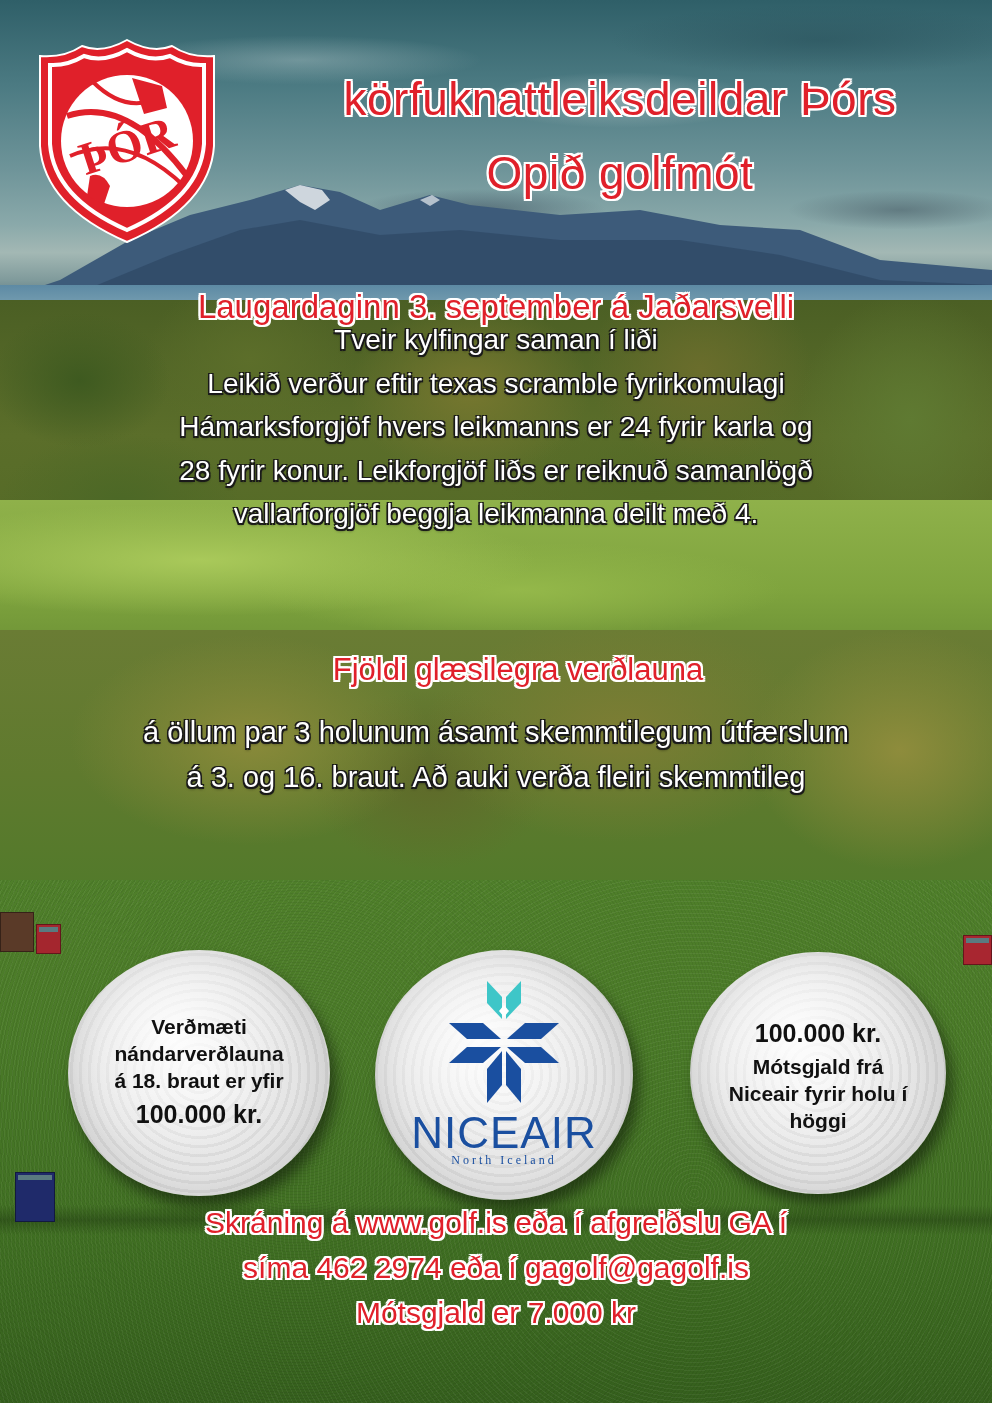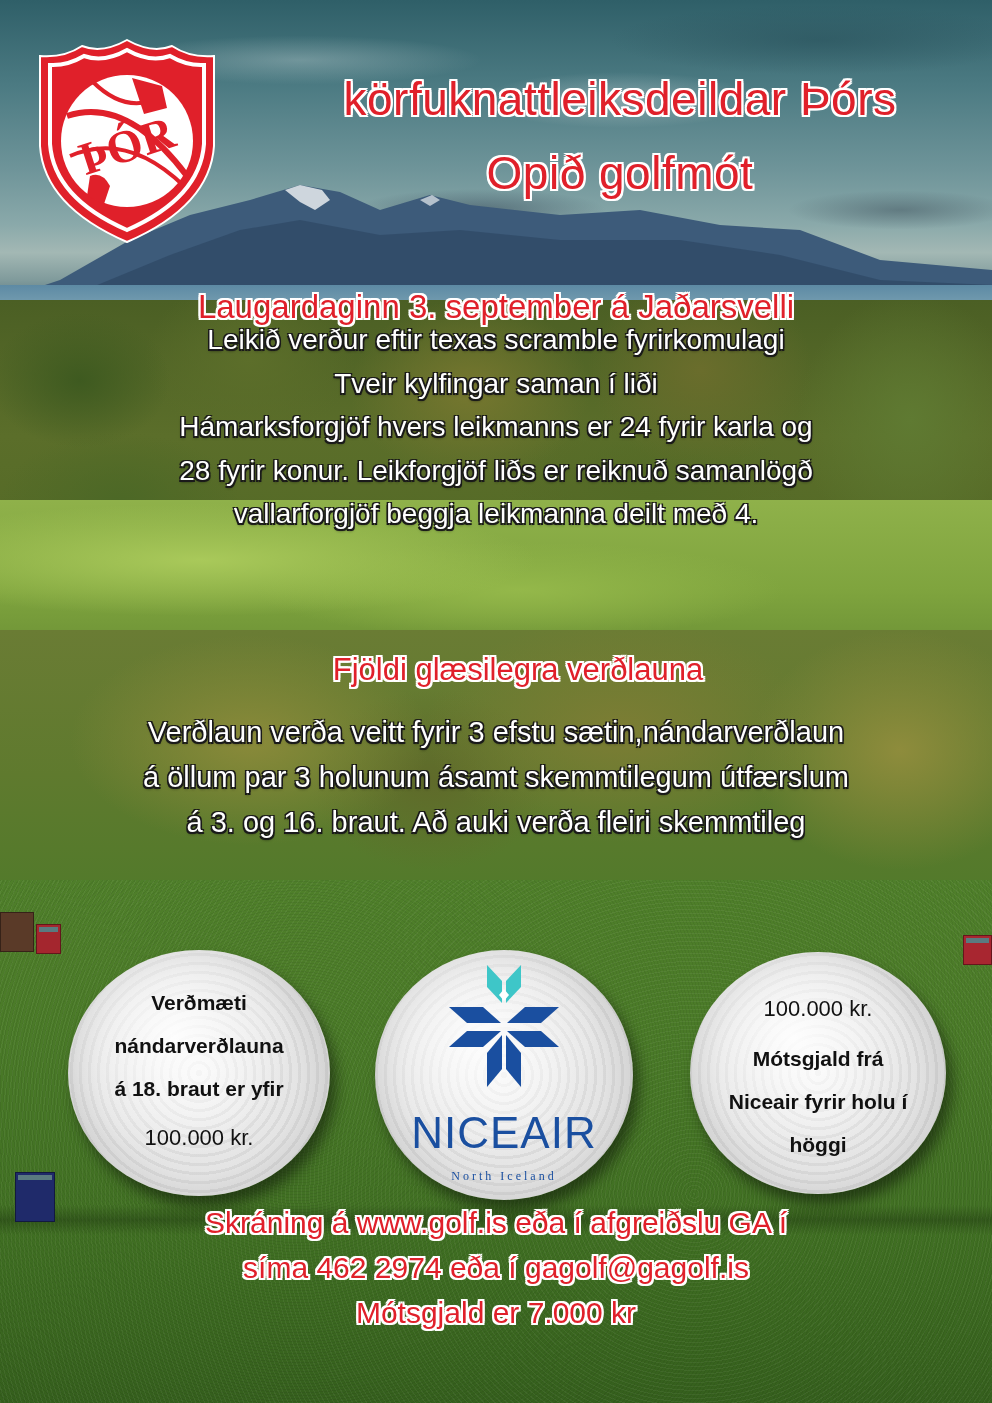--- a/index.html
+++ b/index.html
@@ -118,28 +118,28 @@
 
   
   .ball {
     position: absolute; border-radius: 50%;
     background:
       radial-gradient(circle at 40% 35%, rgba(255,255,255,0.9) 0%, rgba(255,255,255,0) 55%),
       repeating-radial-gradient(circle at 50% 50%, rgba(0,0,0,0.05) 0 3px, rgba(255,255,255,0) 3px 9px),
       radial-gradient(circle at 50% 50%, #f4f4f4 0%, #e4e4e4 55%, #c7c7c7 85%, #a9a9a9 100%);
     box-shadow: 6px 10px 14px rgba(0,0,0,0.45);
     display: flex; flex-direction: column; align-items: center; justify-content: center;
-    text-align: center; color: #111; gap: 16px;
+    text-align: center; color: #111;
   }
   .ball-left { left: 68px; top: 950px; width: 262px; height: 246px; }
   .ball-mid  { left: 375px; top: 950px; width: 258px; height: 250px; text-align: center; }
   .ball-right{ left: 690px; top: 952px; width: 256px; height: 242px; }
 
   .ball-text { font-weight: bold; font-size: 21px; line-height: 27px; }
-  .ball-amount { font-weight: normal; font-size: 22px; line-height: 40px; }
+  .ball-amount { font-weight: bold; font-size: 25px; line-height: 40px; }
 
   .niceair-logo { width: 150px; height: 130px; margin-top: -6px; }
   .niceair-name { font-size: 44px; line-height: 44px; color: #1a4fa0; letter-spacing: 1px; font-weight: normal; margin-top: 4px; }
   .niceair-sub { font-size: 12px; color: #1a4fa0; letter-spacing: 3px; margin-top: -2px; font-family: Liberation Serif, serif; }
 
   
   .footer-block {
     position: absolute; left: 0; right: 0; top: 1200px; text-align: center;
     font-size: 30px; line-height: 45px;
   }
@@ -187,30 +187,29 @@
   </svg>
 
   <div class="title-block">
     <div class="title-line red-fill">körfuknattleiksdeildar Þórs</div>
     <div class="title-line red-fill">Opið golfmót</div>
   </div>
 
   <div class="date-line red-fill">Laugardaginn 3. september á Jaðarsvelli</div>
 
   <div class="rules-block white-shadow">
+    <div>Tveir kylfingar saman í liði</div>
     <div>Leikið verður eftir texas scramble fyrirkomulagi</div>
-    <div>Tveir kylfingar saman í liði</div>
     <div>Hámarksforgjöf hvers leikmanns er 24 fyrir karla og</div>
     <div>28 fyrir konur. Leikforgjöf liðs er reiknuð samanlögð</div>
     <div>vallarforgjöf beggja leikmanna deilt með 4.</div>
   </div>
 
   <div class="prizes-heading red-fill">Fjöldi glæsilegra verðlauna</div>
   <div class="prizes-block white-shadow">
-    <div>Verðlaun verða veitt fyrir 3 efstu sætin,nándarverðlaun</div>
     <div>á öllum par 3 holunum ásamt skemmtilegum útfærslum</div>
     <div>á 3. og 16. braut. Að auki verða fleiri skemmtileg</div>
   </div>
 
   <div class="ball ball-left">
     <div class="ball-text">Verðmæti</div>
     <div class="ball-text">nándarverðlauna</div>
     <div class="ball-text">á 18. braut er yfir</div>
     <div class="ball-amount">100.000 kr.</div>
   </div>

